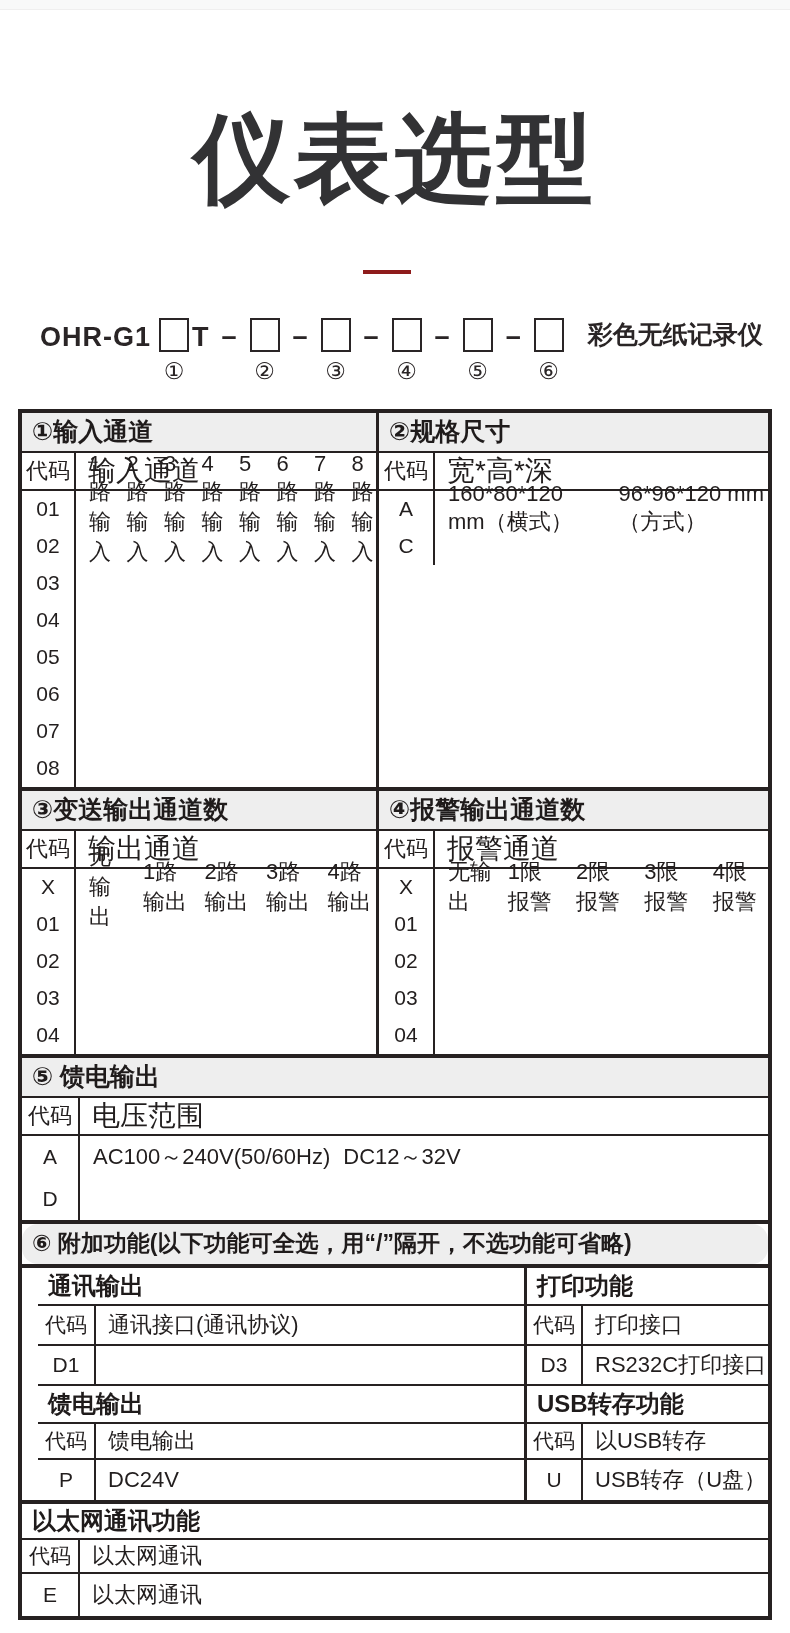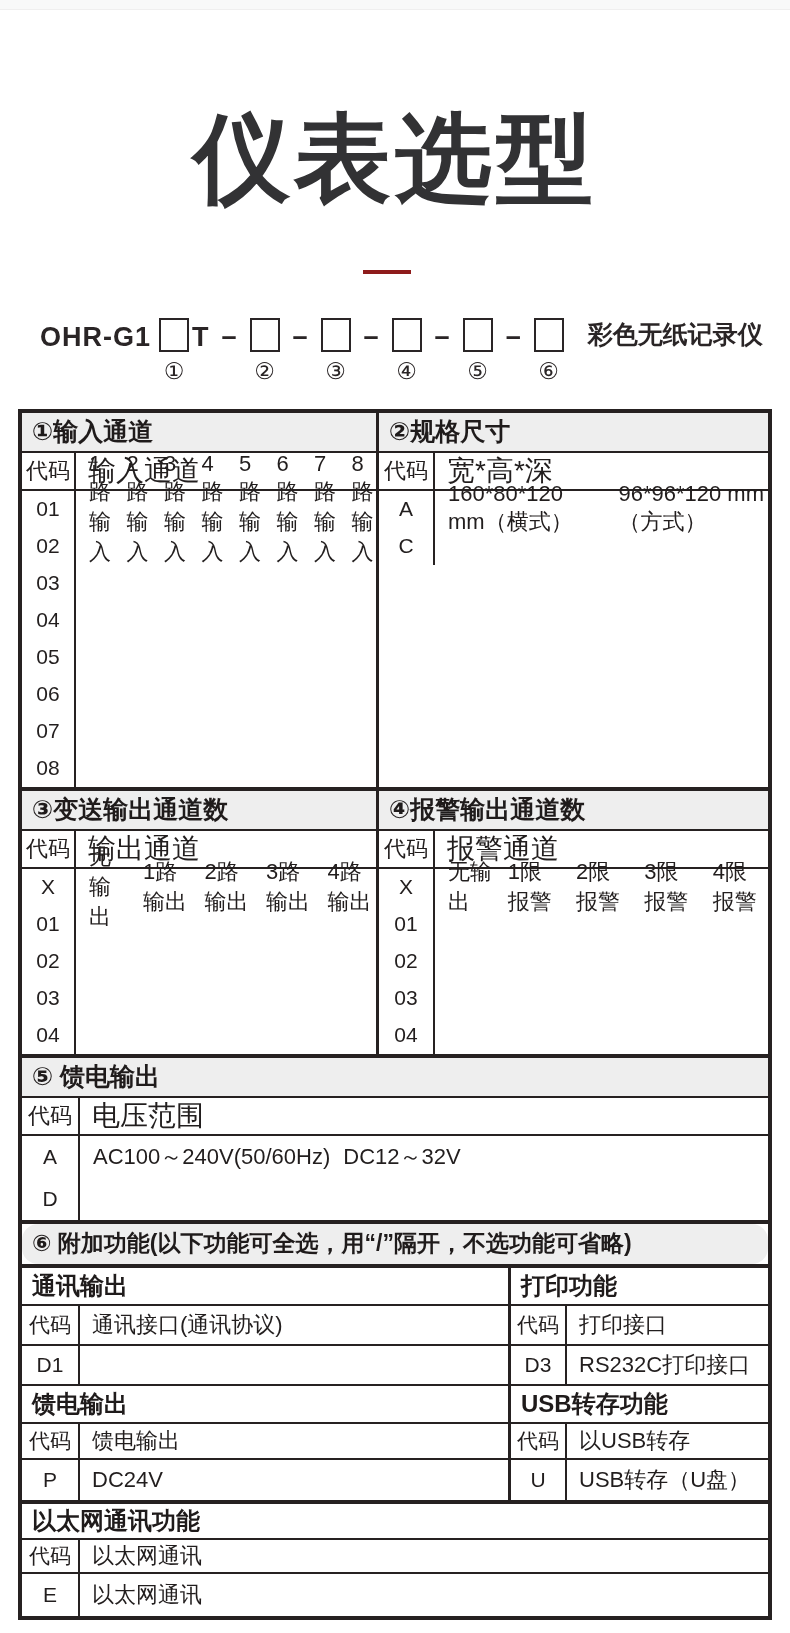--- a/index.html
+++ b/index.html
@@ -30,21 +30,21 @@
   .m-product{ line-height:38px; margin-left:24px; font-size:25px;font-family:Liberation Mono, monospace; }
 
   
   .big-table{ margin:26px 0 0 18px; width:754px; border:4px solid var(--bd); background:#fff; }
   .band{ border-top:4px solid var(--bd); }
   .band.first{ border-top:none;border-radius:18px; }
   .flexband{ display:flex; align-items:stretch; }
   .half{ display:flex; flex-direction:column; }
   .hl{ width:357px; border-right:3px solid var(--bd); }
   .hr{ flex:1; }
-  .hl6{ width:489px; border-right:3px solid var(--bd); }
+  .hl6{ width:489px; border-right:3px solid var(--bd);margin-left:16px; }
 
   .sec-head{
     height:40px; background:var(--gray); display:flex; align-items:center;
     padding-left:10px; font-weight:bold; font-size:25px;
     border-bottom:2px solid var(--bd); color:#1f1b1b;
   }
   .sec-head.no-bb{ border-bottom:none; }
 
   .sub-head{ display:flex; height:38px; border-bottom:2px solid var(--bd); align-items:stretch; }
   .sh-code{ display:flex; align-items:center; justify-content:center; font-size:22px; border-right:2px solid var(--bd); }

